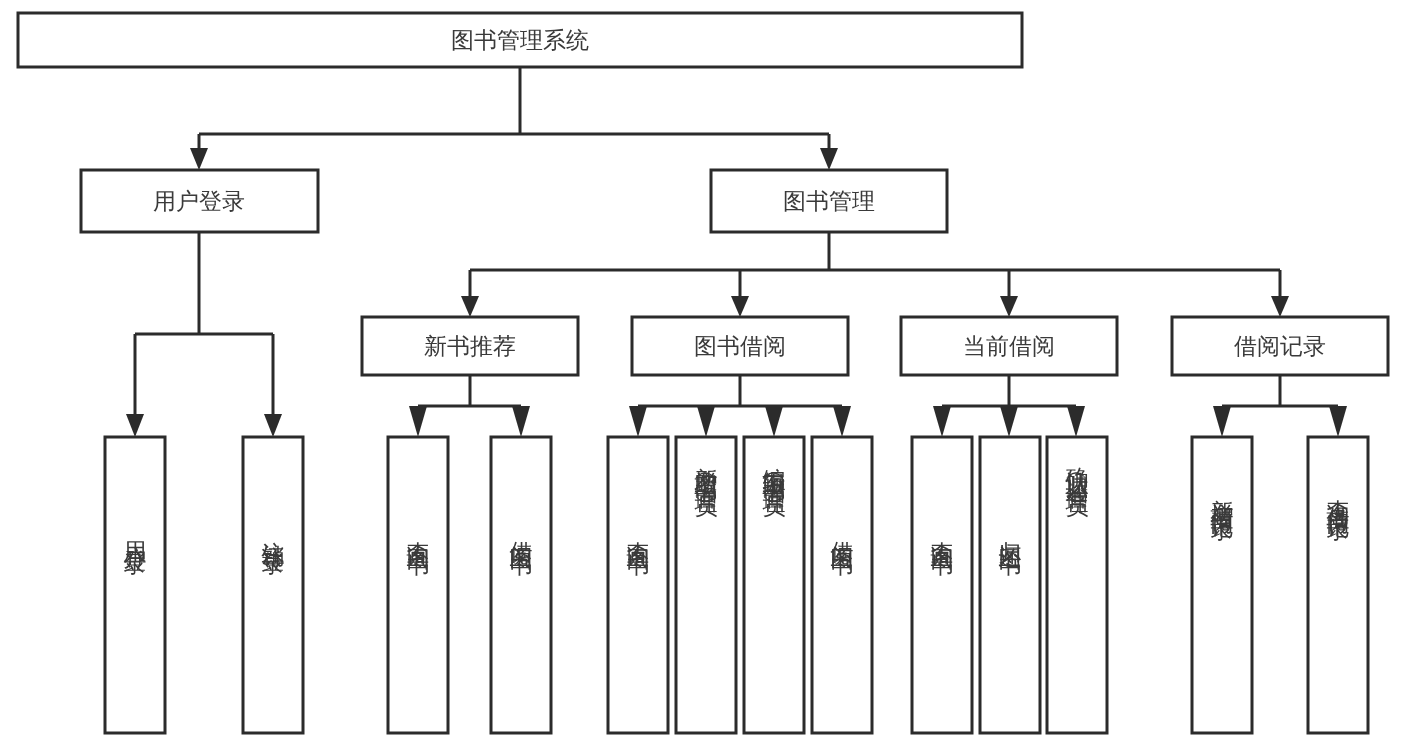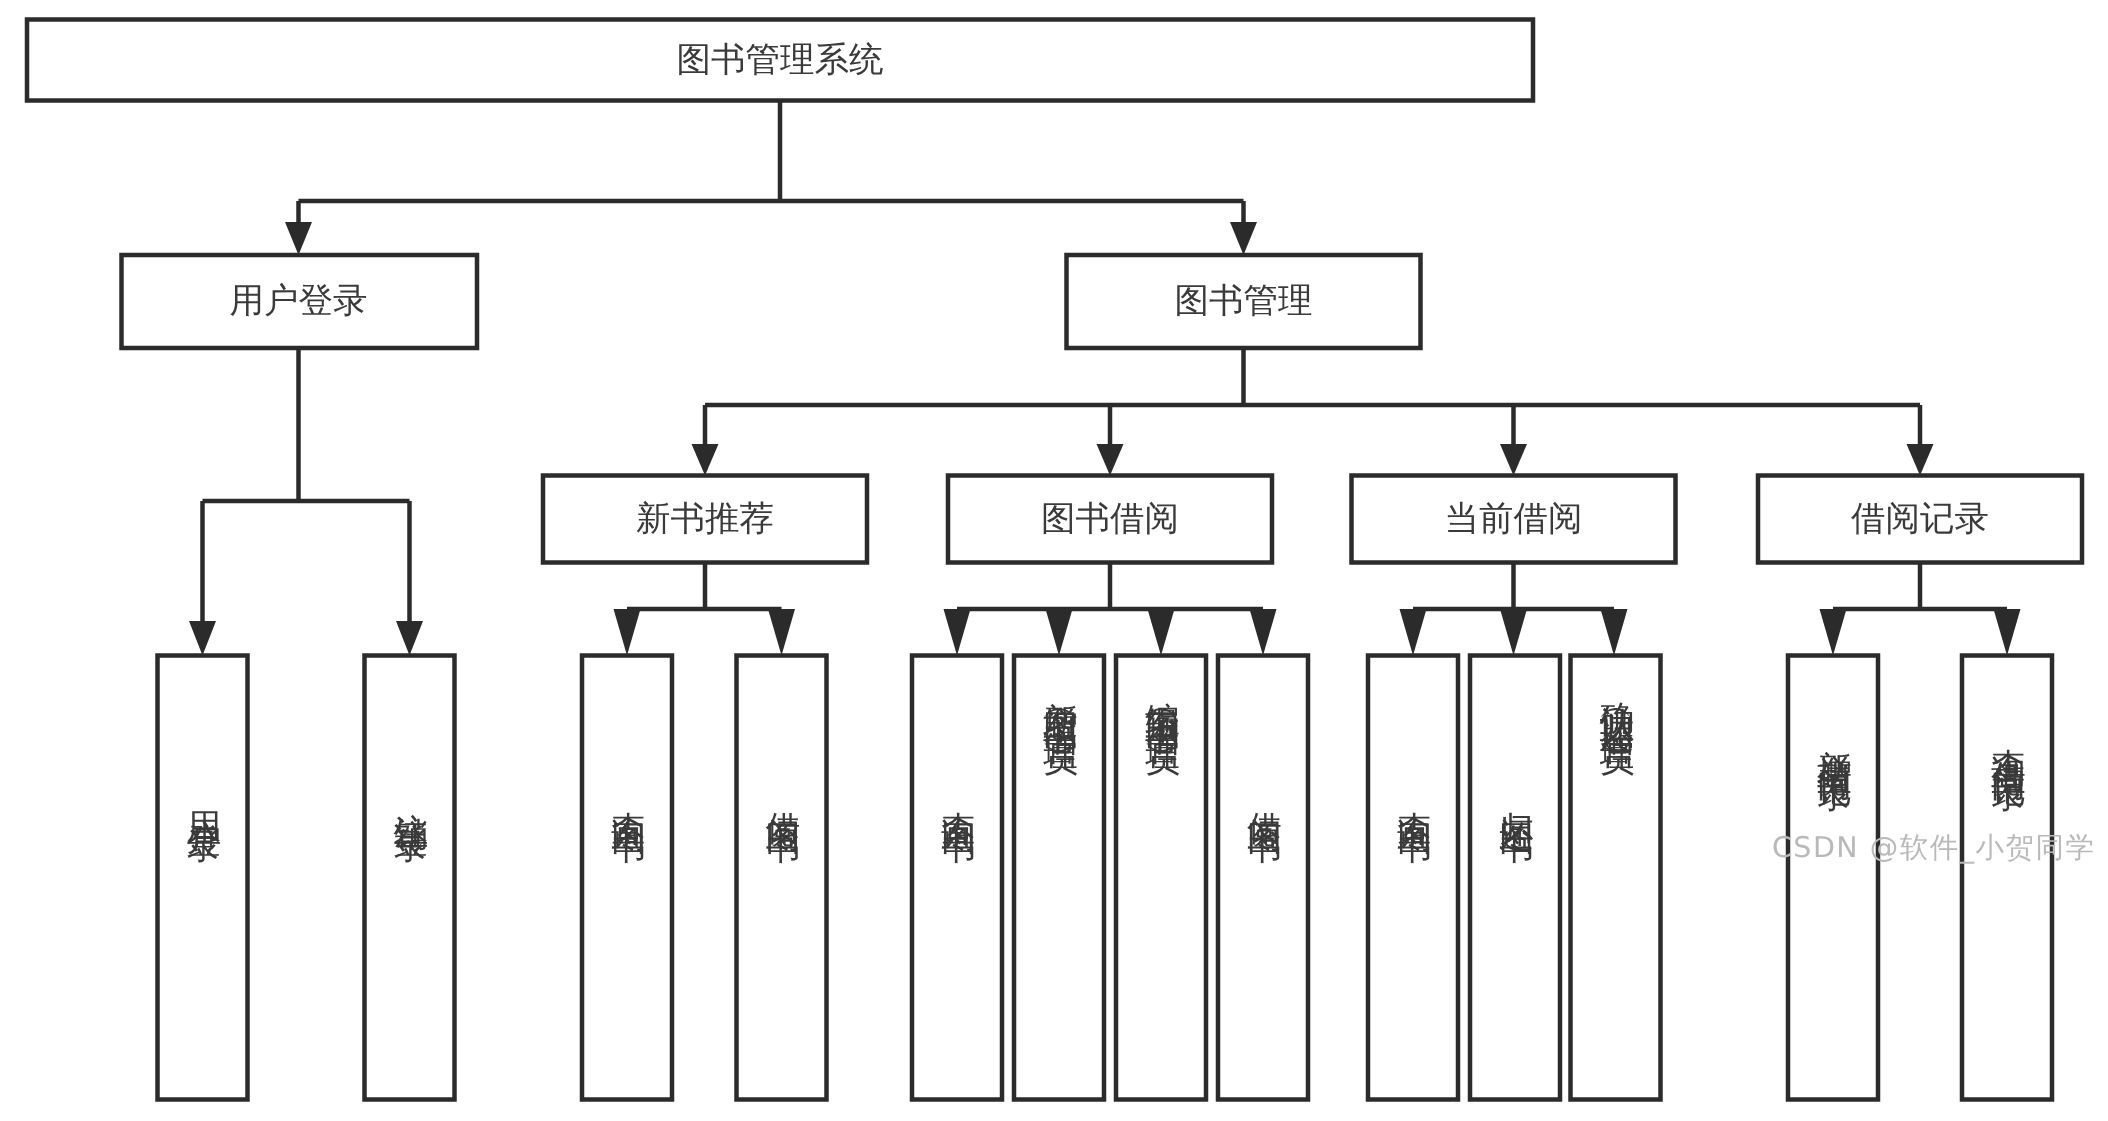--- a/index.html
+++ b/index.html
@@ -244,14 +244,13 @@
   <div class="vlabel-wrap" style="left:1047px; top:437px; width:60px; height:296px; padding-top:12px;">
     <span class="vlabel">确认归还（管理员）</span>
   </div>
   <div class="vlabel-wrap" style="left:1192px; top:437px; width:60px; height:296px; padding-top:44px;">
     <span class="vlabel">新增借阅记录</span>
   </div>
   <div class="vlabel-wrap" style="left:1308px; top:437px; width:60px; height:296px; padding-top:44px;">
     <span class="vlabel">查询借阅记录</span>
   </div>
 
-  <div class="watermark">CSDN @软件_小贺同学</div>
 </div>
 
 </body></html>

